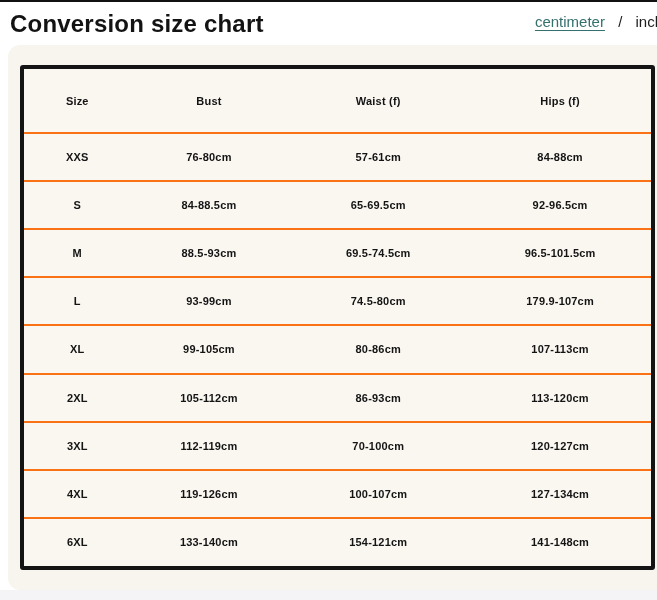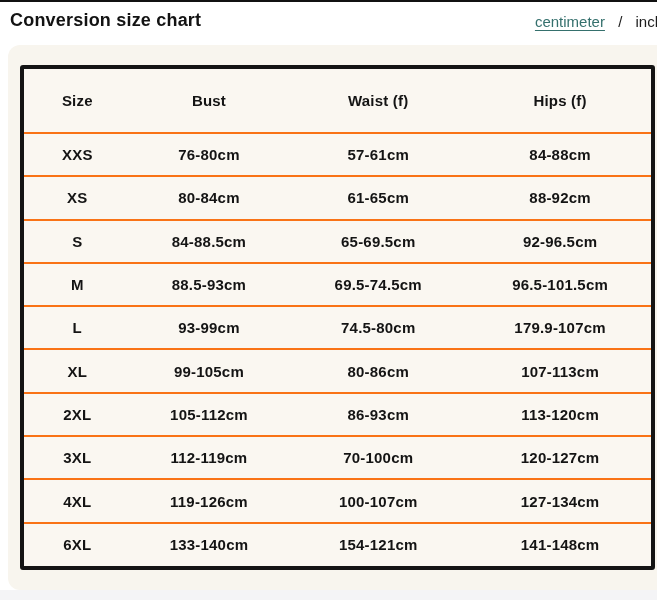--- a/index.html
+++ b/index.html
@@ -17,21 +17,21 @@
     position: absolute; top: 0; left: 0; right: 0;
     height: 2px; background: #111111;
   }
 
   .header {
     position: absolute; top: 2px; left: 0; right: 0; height: 43px;
     background: #ffffff;
   }
   .page-title {
     position: absolute; left: 10px; top: 8px;
-    font-size: 18px; font-weight: 700; letter-spacing: 0.2px;
+    font-size: 24px; font-weight: 700; letter-spacing: 0.2px;
     color: #131313; margin: 0;
   }
   .unit-toggle {
     position: absolute; right: -6px; top: 11px;
     font-size: 15px; font-weight: 400; white-space: nowrap;
   }
   .unit-toggle .unit-link { cursor: pointer; }
   .unit-link.active {
     color: #35706d;
     text-decoration: underline;
@@ -57,21 +57,21 @@
     overflow: hidden;
   }
   table.size-chart {
     width: 100%; height: 100%;
     border-collapse: collapse;
     table-layout: fixed;
   }
   th, td {
     text-align: center;
     font-weight: 700;
-    font-size: 15px;
+    font-size: 11px;
     letter-spacing: 0.2px;
     color: #141414;
     padding: 0;
   }
   thead th { height: 64px; }
   tbody td { height: 35px; border-top: 2px solid #f97316; }
 
   .footer-strip {
     position: absolute; left: 0; right: 0; top: 590px; height: 10px;
     background: #f4f4f6;
@@ -110,26 +110,20 @@
             <th>Waist (f)</th>
             <th>Hips (f)</th>
           </tr>
         </thead>
         <tbody id="size-rows">
             <tr>
               <td>XXS</td>
               <td>76-80cm</td>
               <td>57-61cm</td>
               <td>84-88cm</td>
-            </tr>
-            <tr>
-              <td>XS</td>
-              <td>80-84cm</td>
-              <td>61-65cm</td>
-              <td>88-92cm</td>
             </tr>
             <tr>
               <td>S</td>
               <td>84-88.5cm</td>
               <td>65-69.5cm</td>
               <td>92-96.5cm</td>
             </tr>
             <tr>
               <td>M</td>
               <td>88.5-93cm</td>

